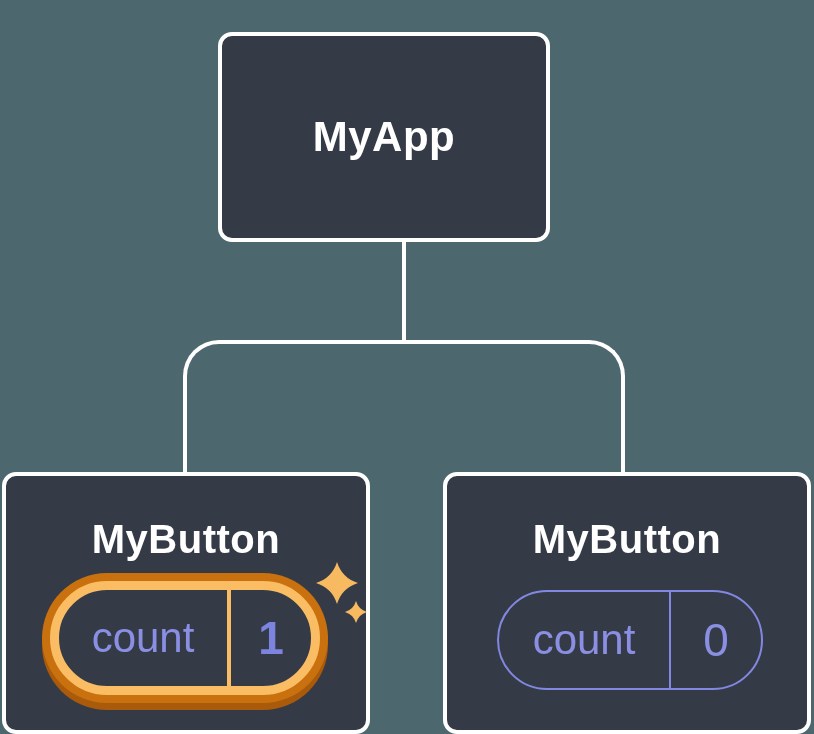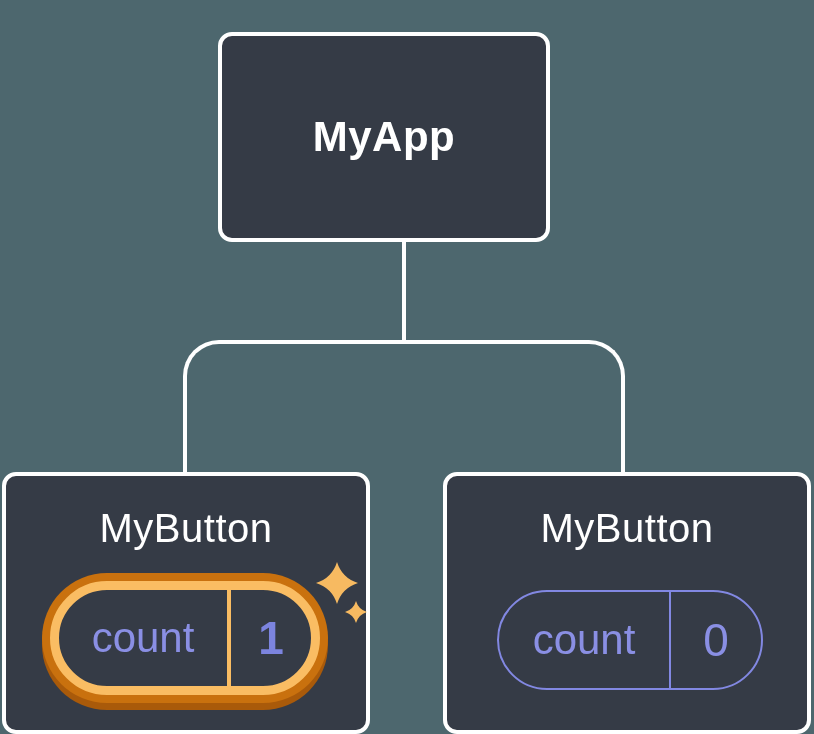--- a/index.html
+++ b/index.html
@@ -50,25 +50,25 @@
   .node-child-right { left: 443px; top: 472px; width: 368px; height: 262px; }
 
   .root-label {
     color: #ffffff;
     font-size: 42px;
     font-weight: 700;
     letter-spacing: 0.5px;
   }
   .node-title {
     position: absolute;
-    left: 0; right: 0; top: 29px;
+    left: 0; right: 0; top: 40px;
     text-align: center;
     color: #ffffff;
     font-size: 40px;
-    font-weight: 400;
+    font-weight: 700;
     line-height: 46px;
     letter-spacing: 0.5px;
   }
 
   
   .pill {
     position: absolute;
     box-sizing: border-box;
     display: flex;
     align-items: stretch;

